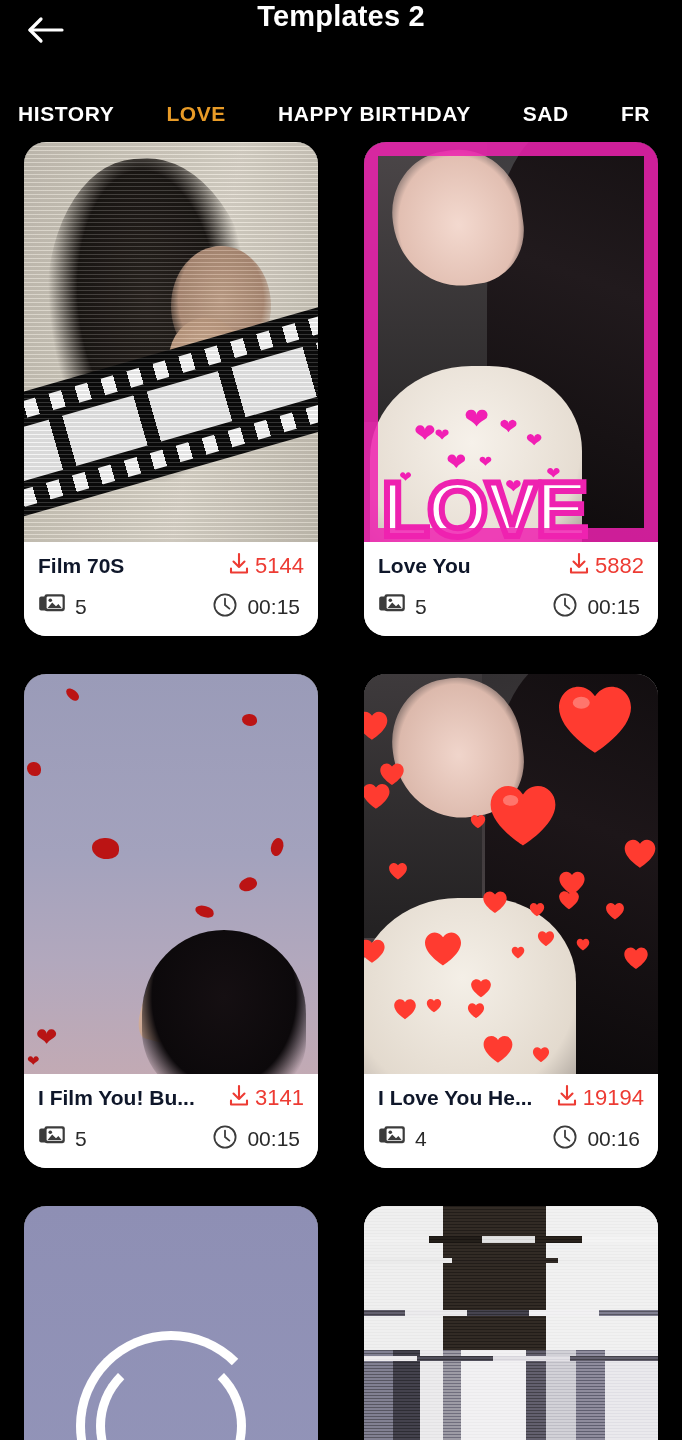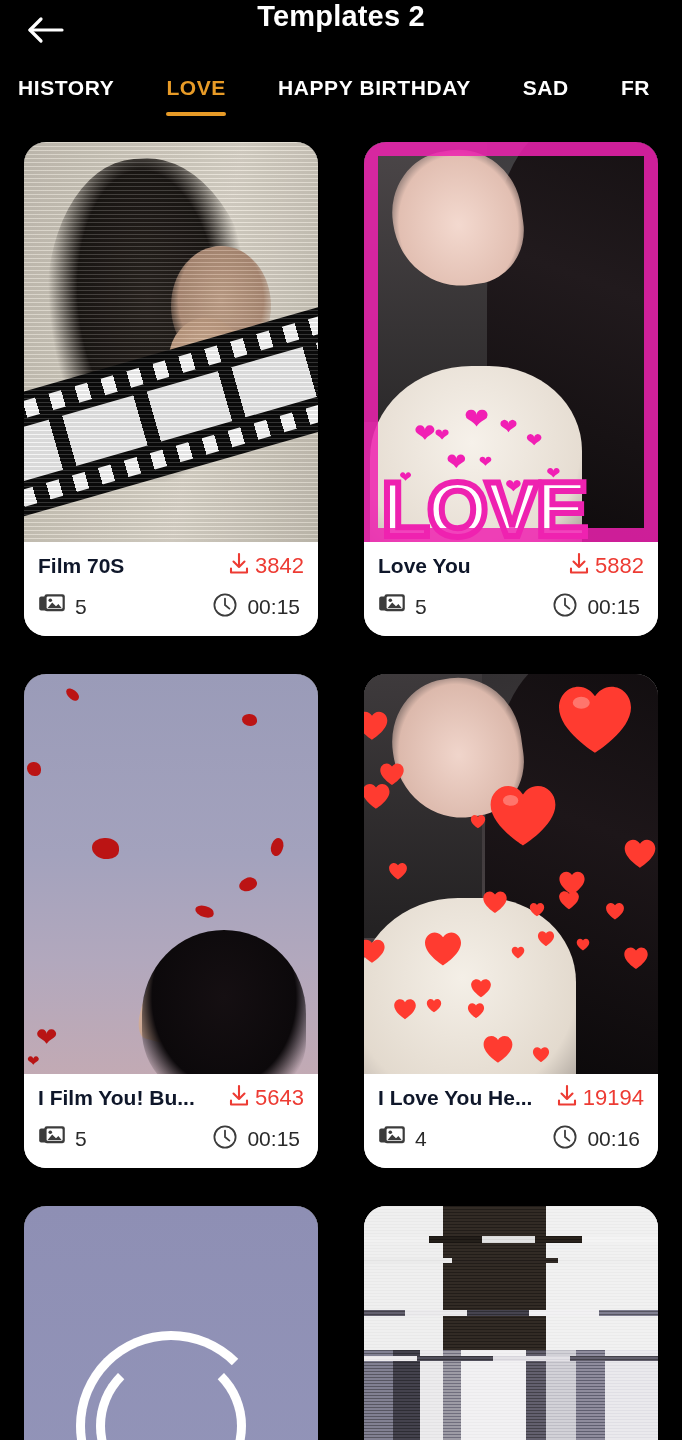--- a/index.html
+++ b/index.html
@@ -24,21 +24,21 @@
   
   .tabs{
     position:relative; height:75px; display:flex; align-items:flex-start;
     padding-left:18px; overflow:hidden; white-space:nowrap;
   }
   .tab{
     position:relative; display:inline-flex; flex-direction:column; align-items:center;
     padding:16px 0 0 0; margin-right:52px; cursor:pointer; flex:0 0 auto;
   }
   .tab-label{
-    color:#fff; font-size:21px; font-weight:bold; letter-spacing:.6px; white-space:nowrap;
+    color:#fff; font-size:21px; font-weight:bold; letter-spacing:.6px; white-space:nowrap;margin-top:26px;
   }
   .tab.active .tab-label{ color:#E89B27; }
   .tab-underline{
     margin-top:12px; height:4px; width:100%; background:transparent; border-radius:2px;
   }
   .tab.active .tab-underline{ background:#E89B27; }
 
   
   .grid{
     position:relative; padding:0 24px; display:flex; flex-wrap:wrap;
@@ -264,21 +264,21 @@
         <div class="info-row top">
           <span class="tpl-title">Film 70S</span>
           <span class="dl">
             <span class="icon">
               <svg width="22" height="24" viewBox="0 0 22 24" fill="none">
                 <path d="M11 2V14" stroke="#ED3B33" stroke-width="2.1" stroke-linecap="round"></path>
                 <path d="M5.5 9.5L11 15L16.5 9.5" stroke="#ED3B33" stroke-width="2.1" stroke-linecap="round" stroke-linejoin="round"></path>
                 <path d="M3 16.5V20.5H19V16.5" stroke="#ED3B33" stroke-width="2.1" stroke-linecap="round" stroke-linejoin="round"></path>
               </svg>
             </span>
-            <span class="dl-count">3842</span>
+            <span class="dl-count">5144</span>
           </span>
         </div>
         <div class="info-row">
           <span class="meta">
             <span class="icon">
               <svg width="28" height="24" viewBox="0 0 28 24" fill="none">
                 <rect x="1.2" y="3.4" width="17" height="14" rx="2" fill="#3c3c3c"></rect>
                 <rect x="6.4" y="1.2" width="20.4" height="17" rx="2.4" fill="#3c3c3c"></rect>
                 <rect x="8.6" y="3.4" width="16" height="12.6" rx="1.4" fill="#ffffff"></rect>
                 <circle cx="12.3" cy="7.2" r="1.8" fill="#3c3c3c"></circle>
@@ -384,21 +384,21 @@
         <div class="info-row top">
           <span class="tpl-title">I Film You! Bu...</span>
           <span class="dl">
             <span class="icon">
               <svg width="22" height="24" viewBox="0 0 22 24" fill="none">
                 <path d="M11 2V14" stroke="#ED3B33" stroke-width="2.1" stroke-linecap="round"></path>
                 <path d="M5.5 9.5L11 15L16.5 9.5" stroke="#ED3B33" stroke-width="2.1" stroke-linecap="round" stroke-linejoin="round"></path>
                 <path d="M3 16.5V20.5H19V16.5" stroke="#ED3B33" stroke-width="2.1" stroke-linecap="round" stroke-linejoin="round"></path>
               </svg>
             </span>
-            <span class="dl-count">5643</span>
+            <span class="dl-count">3141</span>
           </span>
         </div>
         <div class="info-row">
           <span class="meta">
             <span class="icon">
               <svg width="28" height="24" viewBox="0 0 28 24" fill="none">
                 <rect x="1.2" y="3.4" width="17" height="14" rx="2" fill="#3c3c3c"></rect>
                 <rect x="6.4" y="1.2" width="20.4" height="17" rx="2.4" fill="#3c3c3c"></rect>
                 <rect x="8.6" y="3.4" width="16" height="12.6" rx="1.4" fill="#ffffff"></rect>
                 <circle cx="12.3" cy="7.2" r="1.8" fill="#3c3c3c"></circle>

